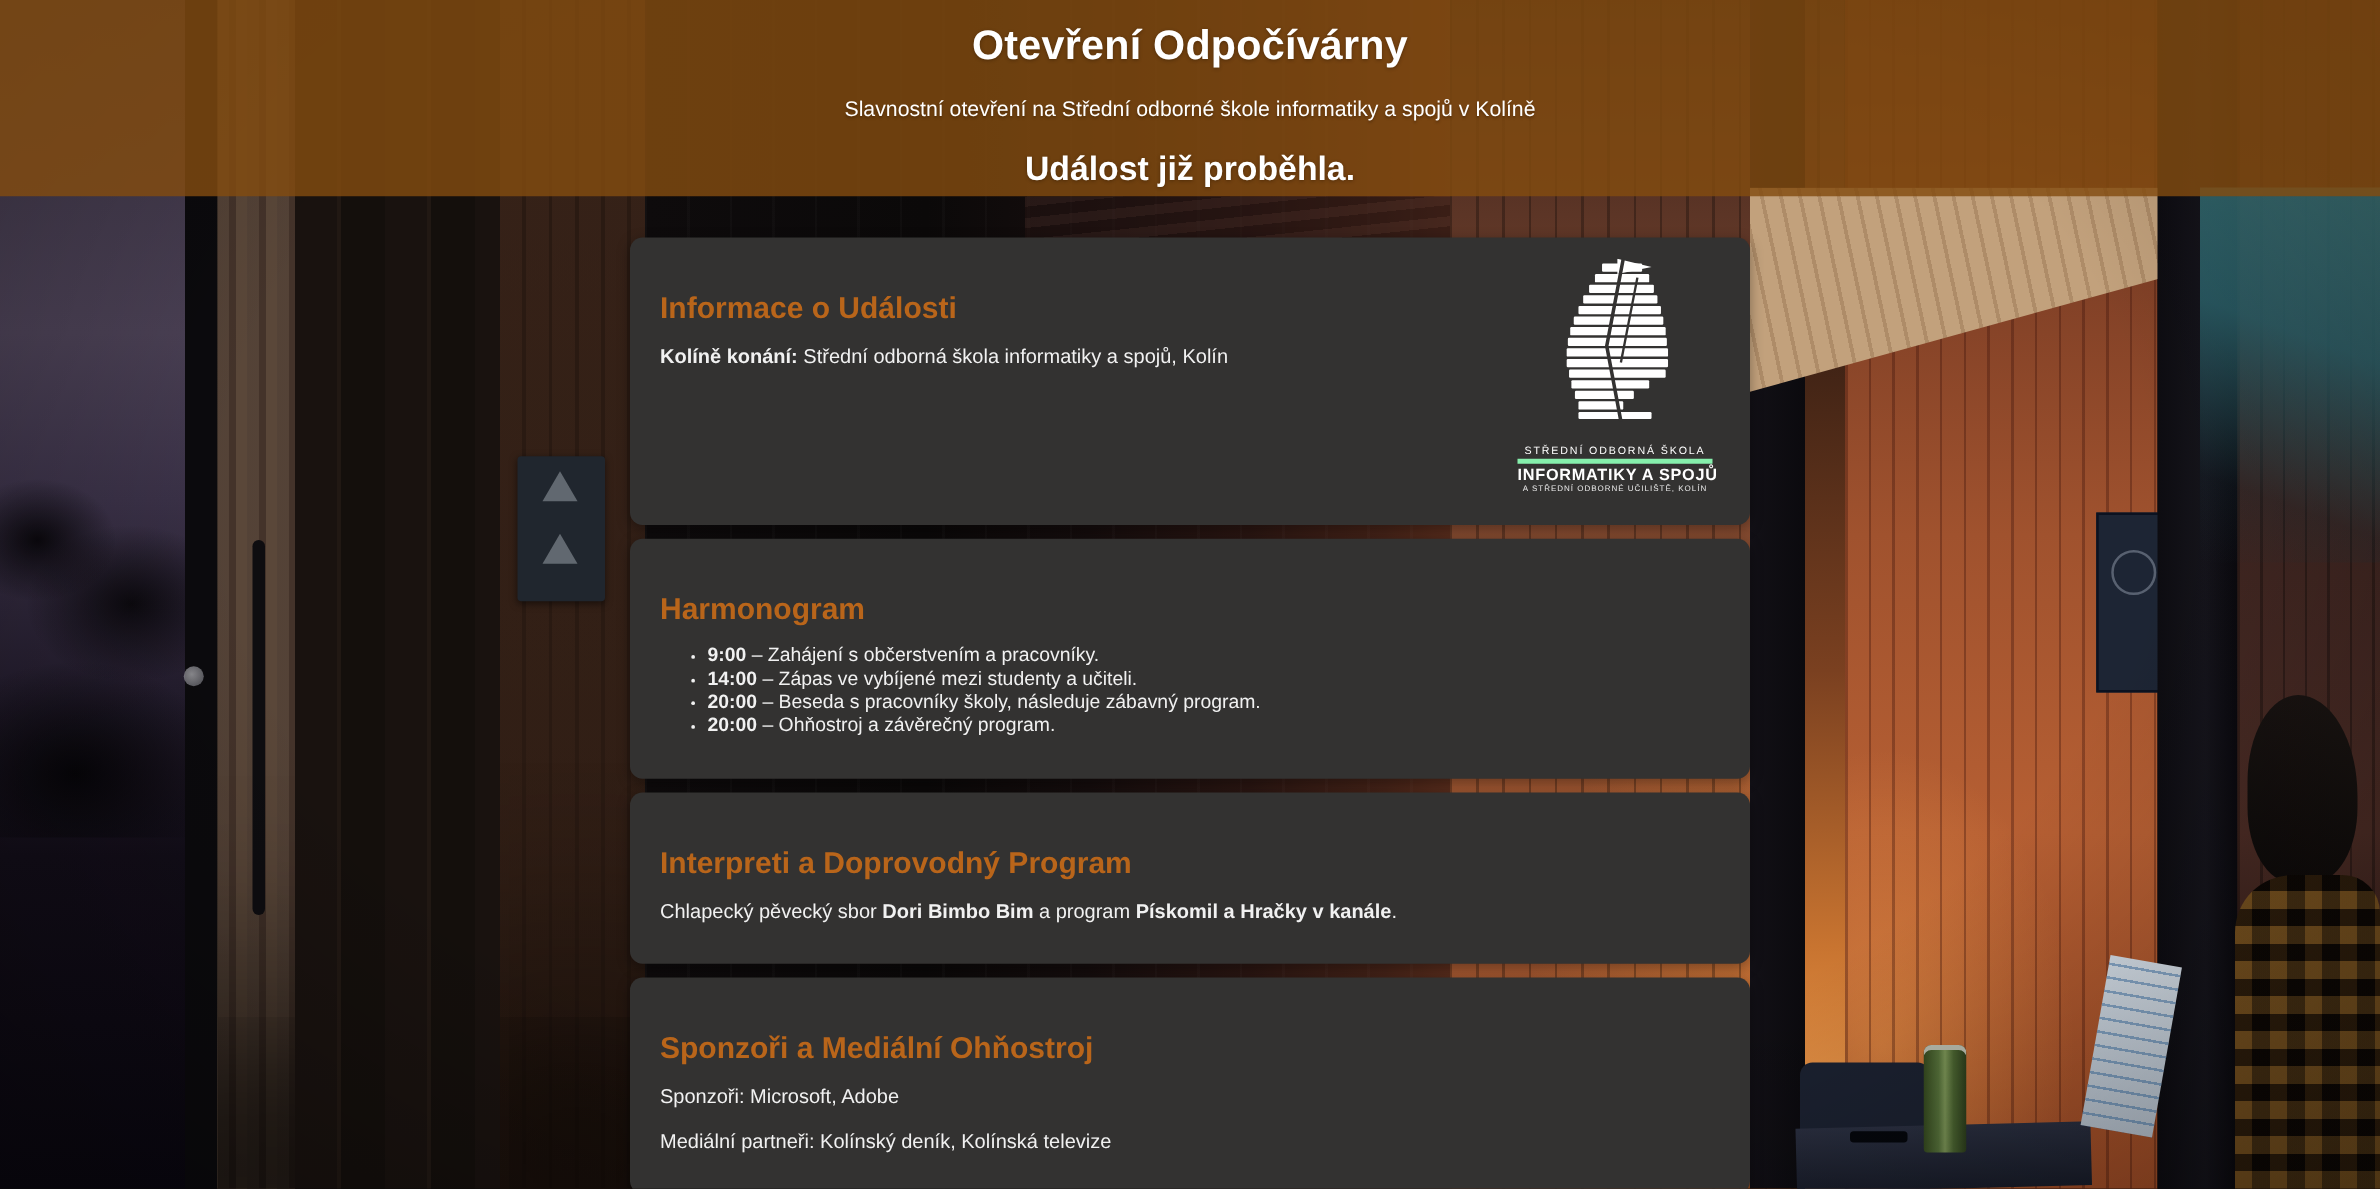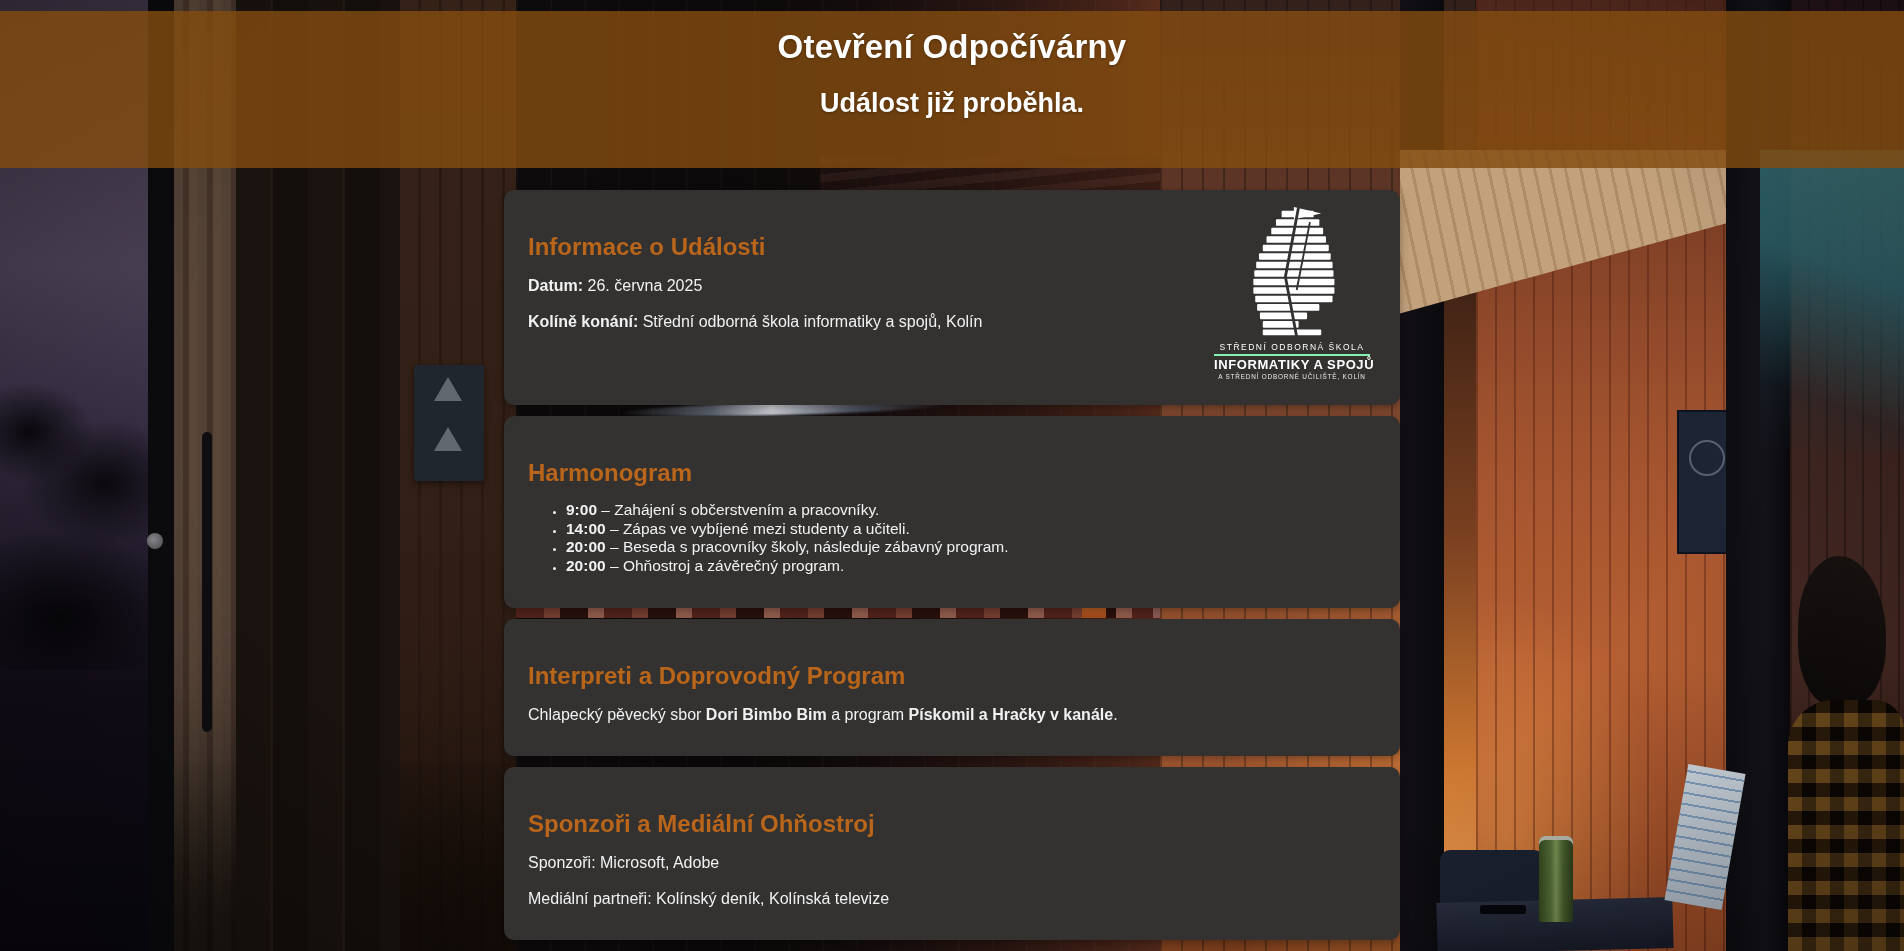--- a/index.html
+++ b/index.html
@@ -84,21 +84,21 @@
   .paper{left:1676px;top:768px;width:58px;height:138px;transform:rotate(10deg);
     background:repeating-linear-gradient(0deg,transparent 0 9px,rgba(70,120,170,.55) 9px 11px),
                linear-gradient(180deg,#d4dde6,#b9c4d0)}
   .person-head{left:1798px;top:556px;width:88px;height:150px;border-radius:46% 54% 40% 40%;
     background:linear-gradient(200deg,#1a1412,#0d0a09)}
   .person-body{left:1788px;top:700px;width:116px;height:251px;border-radius:46px 30px 0 0;
     background:repeating-linear-gradient(0deg,rgba(188,132,52,.30) 0 14px,rgba(10,6,4,.55) 14px 28px),
                repeating-linear-gradient(90deg,rgba(188,132,52,.30) 0 14px,rgba(10,6,4,.85) 14px 28px),#2a1808}
   .vignette{inset:0;background:radial-gradient(1400px 900px at 50% 42%,transparent 55%,rgba(0,0,0,.42) 100%)}
   
-  .banner{position:absolute;top:11px;left:0;width:100%;height:157px;z-index:5;
+  .banner{position:absolute;top:0;left:0;width:100%;height:157px;z-index:5;
     background:var(--header-overlay,rgba(130,76,16,.82));
     color:var(--header-text,#fff);text-align:center}
   .banner h1{margin:0;padding-top:17px;font-size:33px;font-weight:bold;letter-spacing:.2px;
     text-shadow:0 1px 3px rgba(40,20,0,.45)}
   .banner .subtitle{margin-top:23px;font-size:17px;text-shadow:0 1px 2px rgba(40,20,0,.4)}
   .banner .status{margin-top:22px;font-size:27px;font-weight:bold;text-shadow:0 1px 3px rgba(40,20,0,.45)}
   
   .content{position:absolute;top:157px;left:0;right:0;z-index:4}
   .container{width:896px;margin:0 auto;padding-top:33px}
   .card{background:var(--card-bg,#333231);border-radius:10px;padding:25px 24px;margin-bottom:11px;
@@ -106,22 +106,22 @@
   .card h2{color:var(--accent,#b9651a);font-size:24px;font-weight:bold;margin:18px 0 14px}
   .card p{font-size:16px;line-height:1.18;margin:16px 0 17px}
   .card p:last-child{margin-bottom:6px}
   .card ul{margin:14px 0 8px;padding-left:38px}
   .card li{font-size:15.5px;line-height:18.5px}
   .card li::marker{font-size:11px}
   .card strong{font-weight:bold}
   
   .logo{float:right;width:156px;margin:-8px 6px 0 26px;text-align:center;color:#fff}
   .logo svg{display:block;margin:0 auto}
-  .logo-l1{font-size:8.5px;letter-spacing:1.5px;white-space:nowrap;border-bottom:2px solid #86efac;
-    padding:2px 0 2px;margin-top:1px}
+  .logo-l1{font-size:8.5px;letter-spacing:1.5px;white-space:nowrap;border-bottom:4px solid #86efac;
+    padding:2px 0 2px;margin-top:14px}
   .logo-l2{font-size:13px;font-weight:bold;letter-spacing:.6px;white-space:nowrap;margin-top:1px}
   .logo-l3{font-size:6.4px;letter-spacing:.8px;white-space:nowrap;opacity:.9;margin-top:1px}
   .clearfix:after{content:"";display:block;clear:both}
 </style>
 </head>
 <body>
 
 <div class="photo">
   <div class="sky"></div>
   <div class="trees"></div>
@@ -152,20 +152,21 @@
   <div class="phone"></div>
   <div class="can"></div>
   <div class="paper"></div>
   <div class="person-head"></div>
   <div class="person-body"></div>
   <div class="vignette"></div>
 </div>
 
 <header class="banner">
   <h1>Otevření Odpočívárny</h1>
+  <div class="subtitle">Slavnostní otevření na Střední odborné škole informatiky a spojů v Kolíně</div>
   <div class="status">Událost již proběhla.</div>
 </header>
 
 <main class="content">
   <div class="container">
 
     <section class="card clearfix">
       <div class="logo">
         <svg viewBox="0 0 110 140" width="110" height="132" aria-hidden="true">
           <g fill="#ffffff">
@@ -187,21 +188,20 @@
             <rect x="24" y="130" width="62" height="6" rx="1"></rect>
           </g>
           <path d="M62 0 L48 74 L60 138" stroke="#333231" stroke-width="3" fill="none"></path>
           <path d="M74 16 L60 88" stroke="#333231" stroke-width="2" fill="none"></path>
         </svg>
         <div class="logo-l1">STŘEDNÍ ODBORNÁ ŠKOLA</div>
         <div class="logo-l2">INFORMATIKY A SPOJŮ</div>
         <div class="logo-l3">A STŘEDNÍ ODBORNÉ UČILIŠTĚ, KOLÍN</div>
       </div>
       <h2>Informace o Události</h2>
-      <p><strong>Datum:</strong> <span>26. června 2025</span></p>
       <p><strong>Kolíně konání:</strong> <span>Střední odborná škola informatiky a spojů, Kolín</span></p>
     </section>
 
     <section class="card">
       <h2>Harmonogram</h2>
       <ul>
         <li><strong>9:00</strong> <span>– Zahájení s občerstvením a pracovníky.</span></li>
         <li><strong>14:00</strong> <span>– Zápas ve vybíjené mezi studenty a učiteli.</span></li>
         <li><strong>20:00</strong> <span>– Beseda s pracovníky školy, následuje zábavný program.</span></li>
         <li><strong>20:00</strong> <span>– Ohňostroj a závěrečný program.</span></li>

